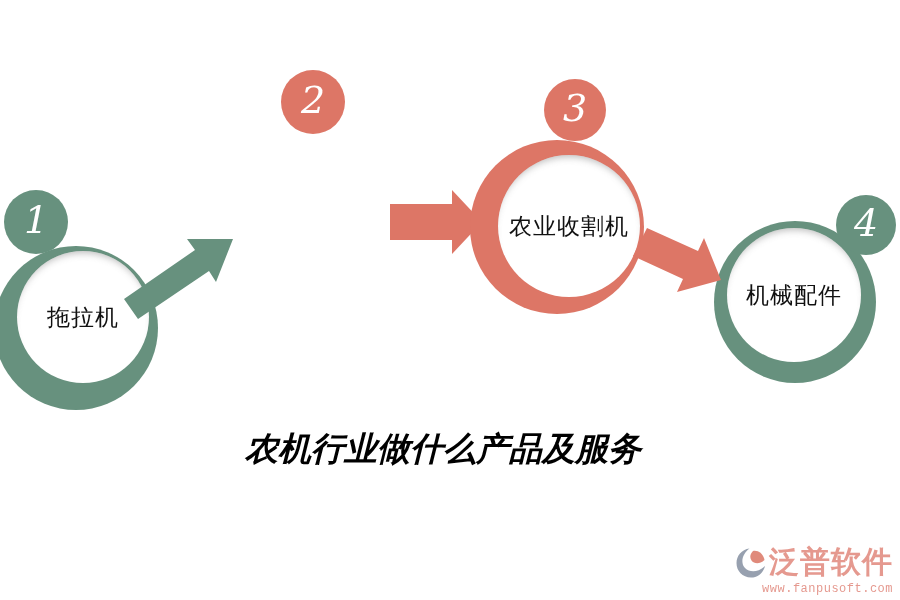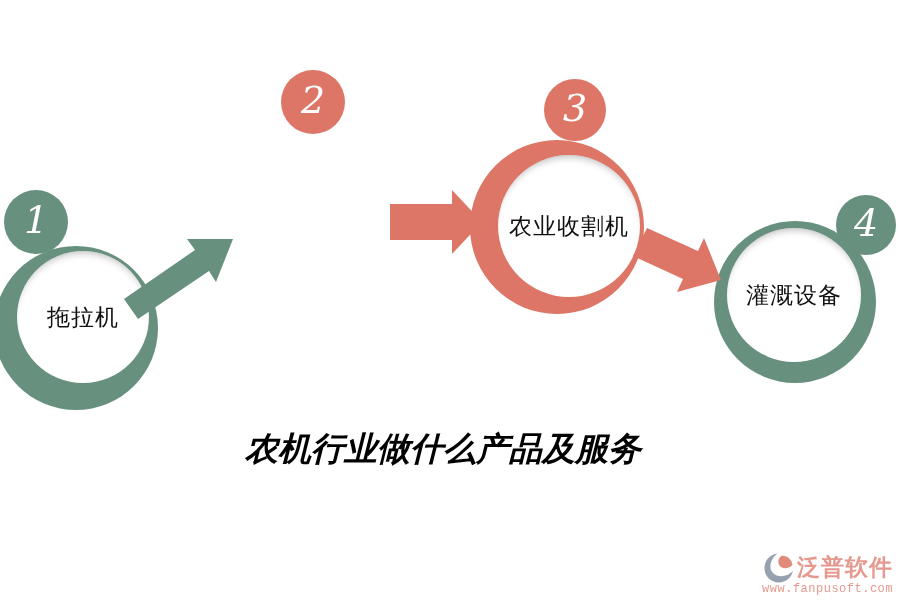--- a/index.html
+++ b/index.html
@@ -76,21 +76,21 @@
     bottom: 4px;
     display: flex;
     flex-direction: column;
     align-items: flex-end;
     z-index: 5;
   }
   .brand-row { display: flex; align-items: center; gap: 3px; }
   .brand-name {
     font-family: "Liberation Sans", sans-serif;
     font-weight: bold;
-    font-size: 23px;
+    font-size: 30px;
     color: var(--brand);
     letter-spacing: 1px;
     white-space: nowrap;
   }
   .brand-url {
     font-family: Liberation Mono, monospace;
     font-size: 12px;
     color: var(--brand);
     margin-top: -1px;
     letter-spacing: 0.5px;
@@ -130,21 +130,21 @@
       </div>
     </div>
     <div class="badge salmon" style="left:544px; top:79px; width:62px; height:62px;">
       <span class="badge-number">3</span>
     </div>
   </div>
 
   <div class="layer z3">
     <div class="ring-outer green" style="left:714px; top:221px; width:162px; height:162px;">
       <div class="ring-inner" style="left:13px; top:7px; width:134px; height:134px;">
-        <span class="node-label">灌溉设备</span>
+        <span class="node-label">机械配件</span>
       </div>
     </div>
     <div class="badge green" style="left:836px; top:195px; width:60px; height:60px;">
       <span class="badge-number">4</span>
     </div>
   </div>
 
   <svg class="arrow-layer z4" width="900" height="600" viewBox="0 0 900 600">
     <polygon class="fill-salmon" points="647,228 698,251 704,238 721,280 677,292 683,279 633,256"></polygon>
   </svg>

